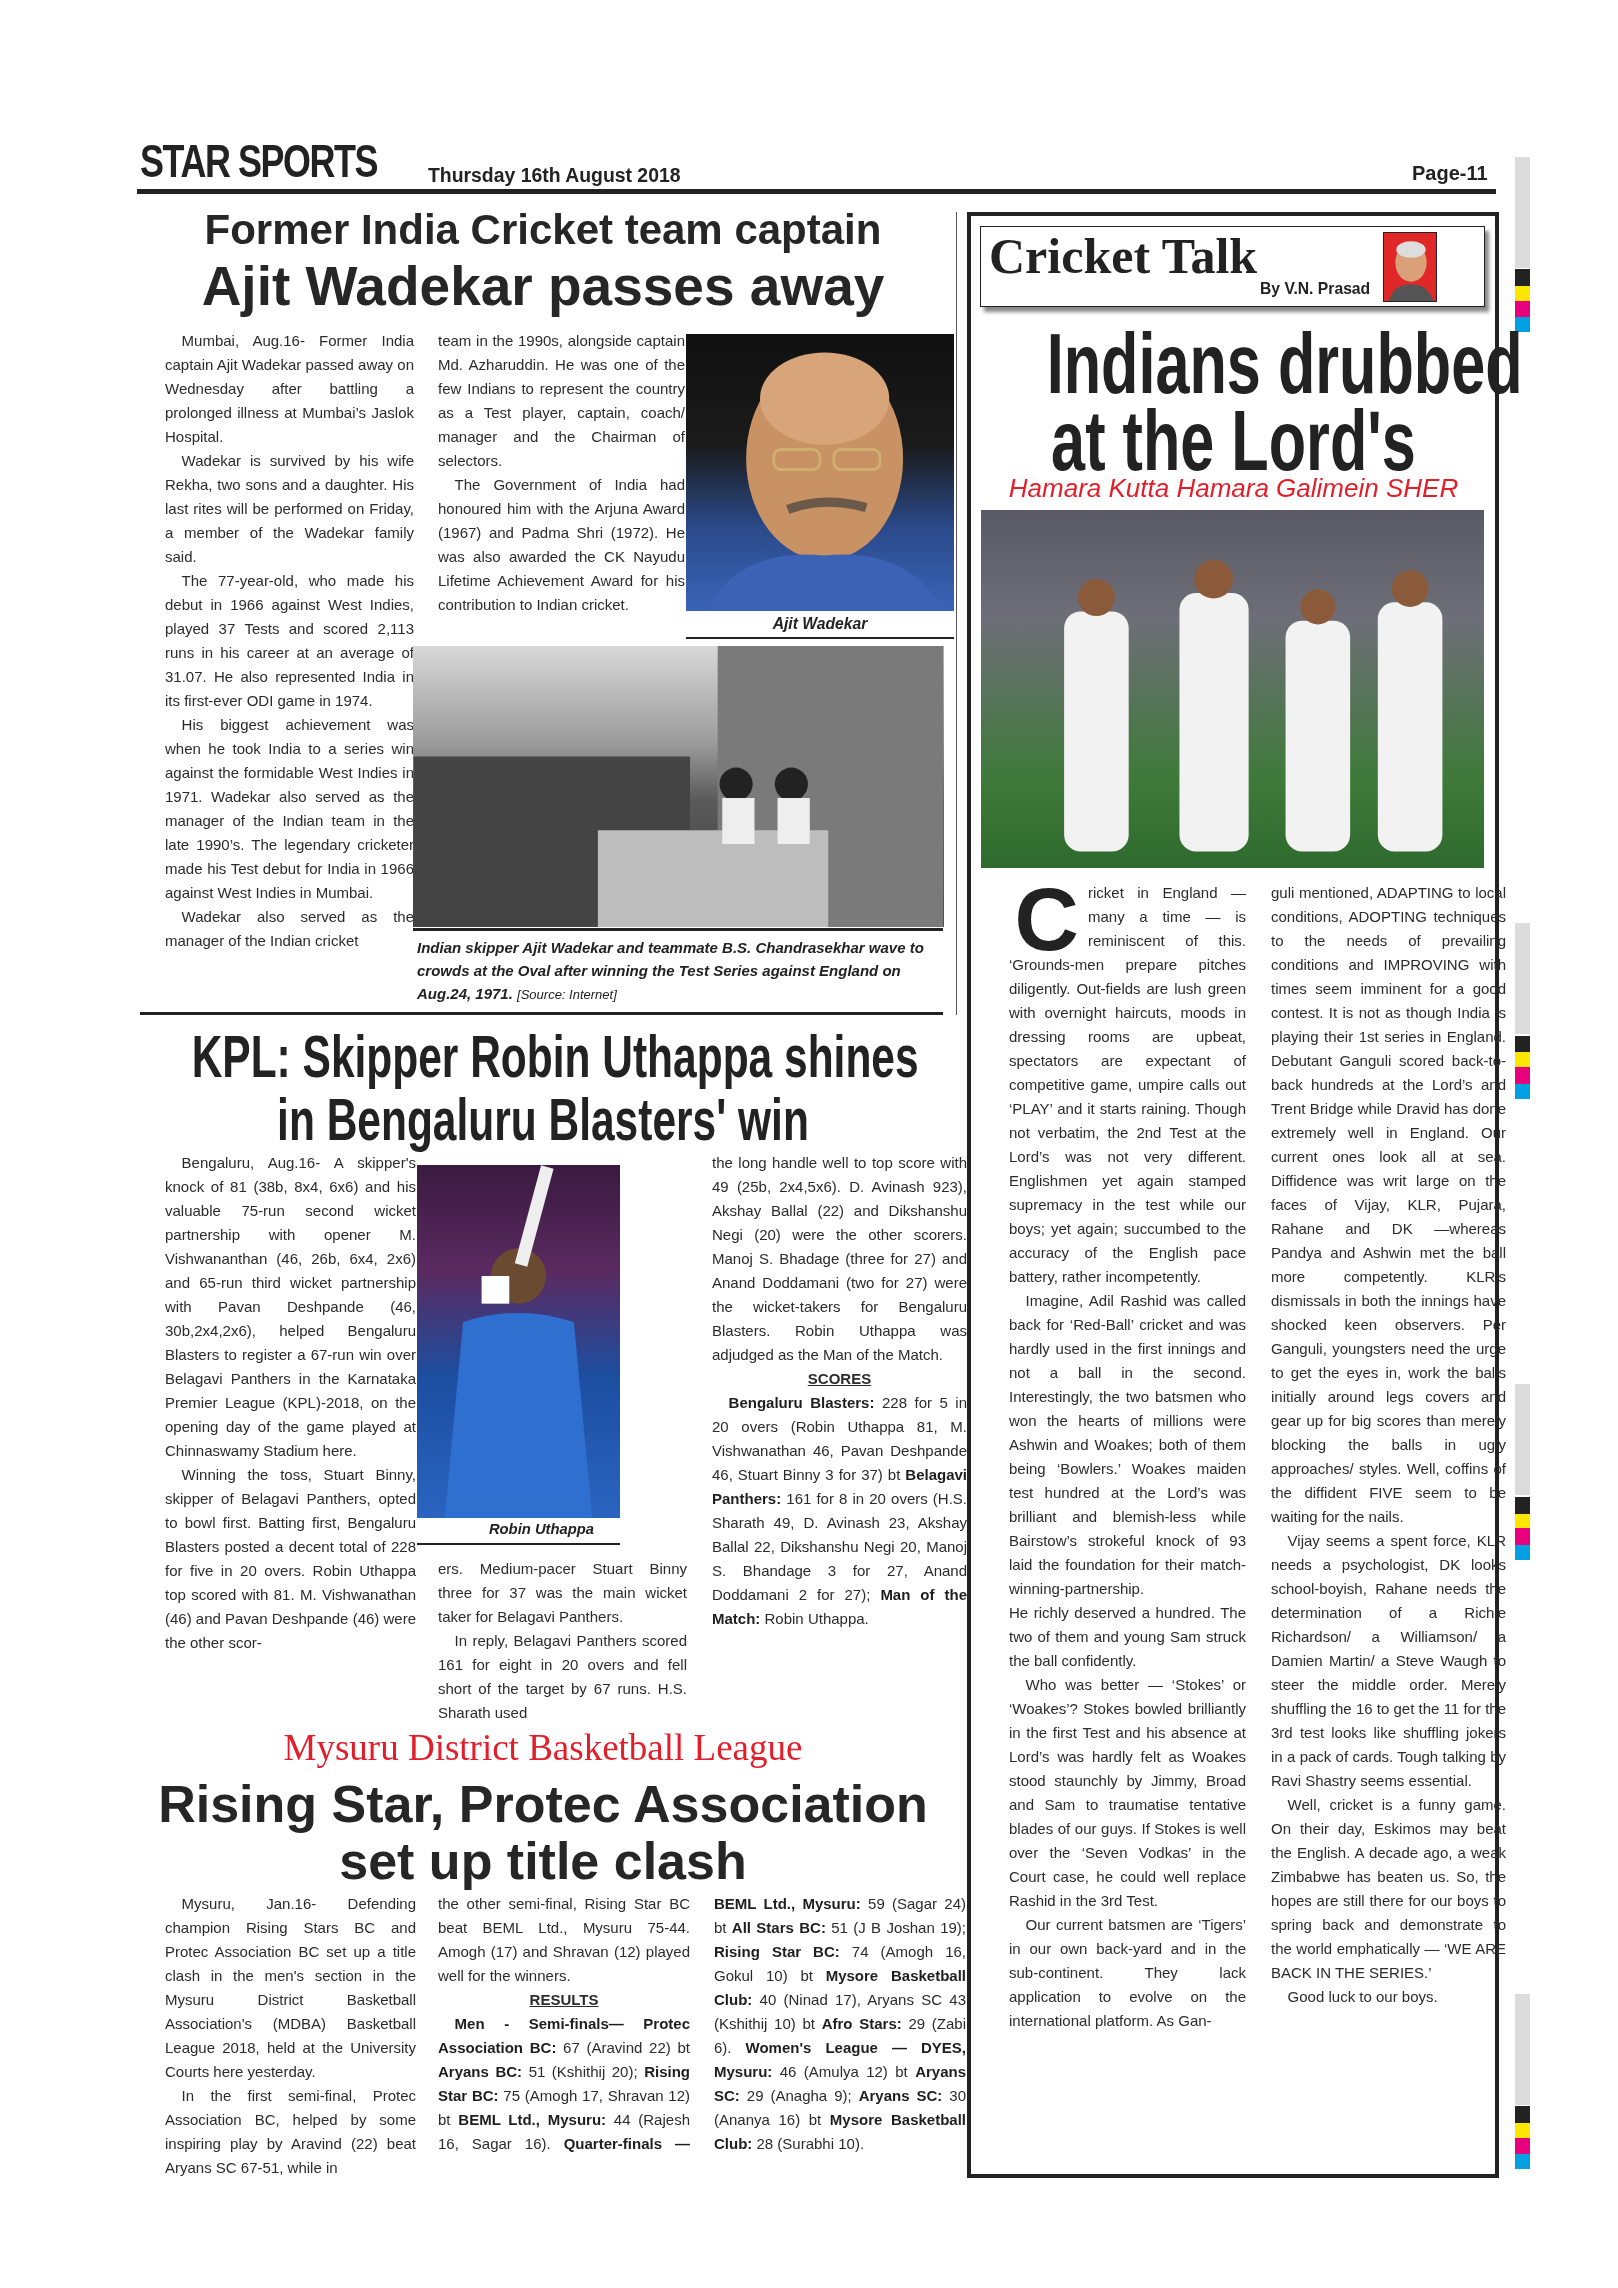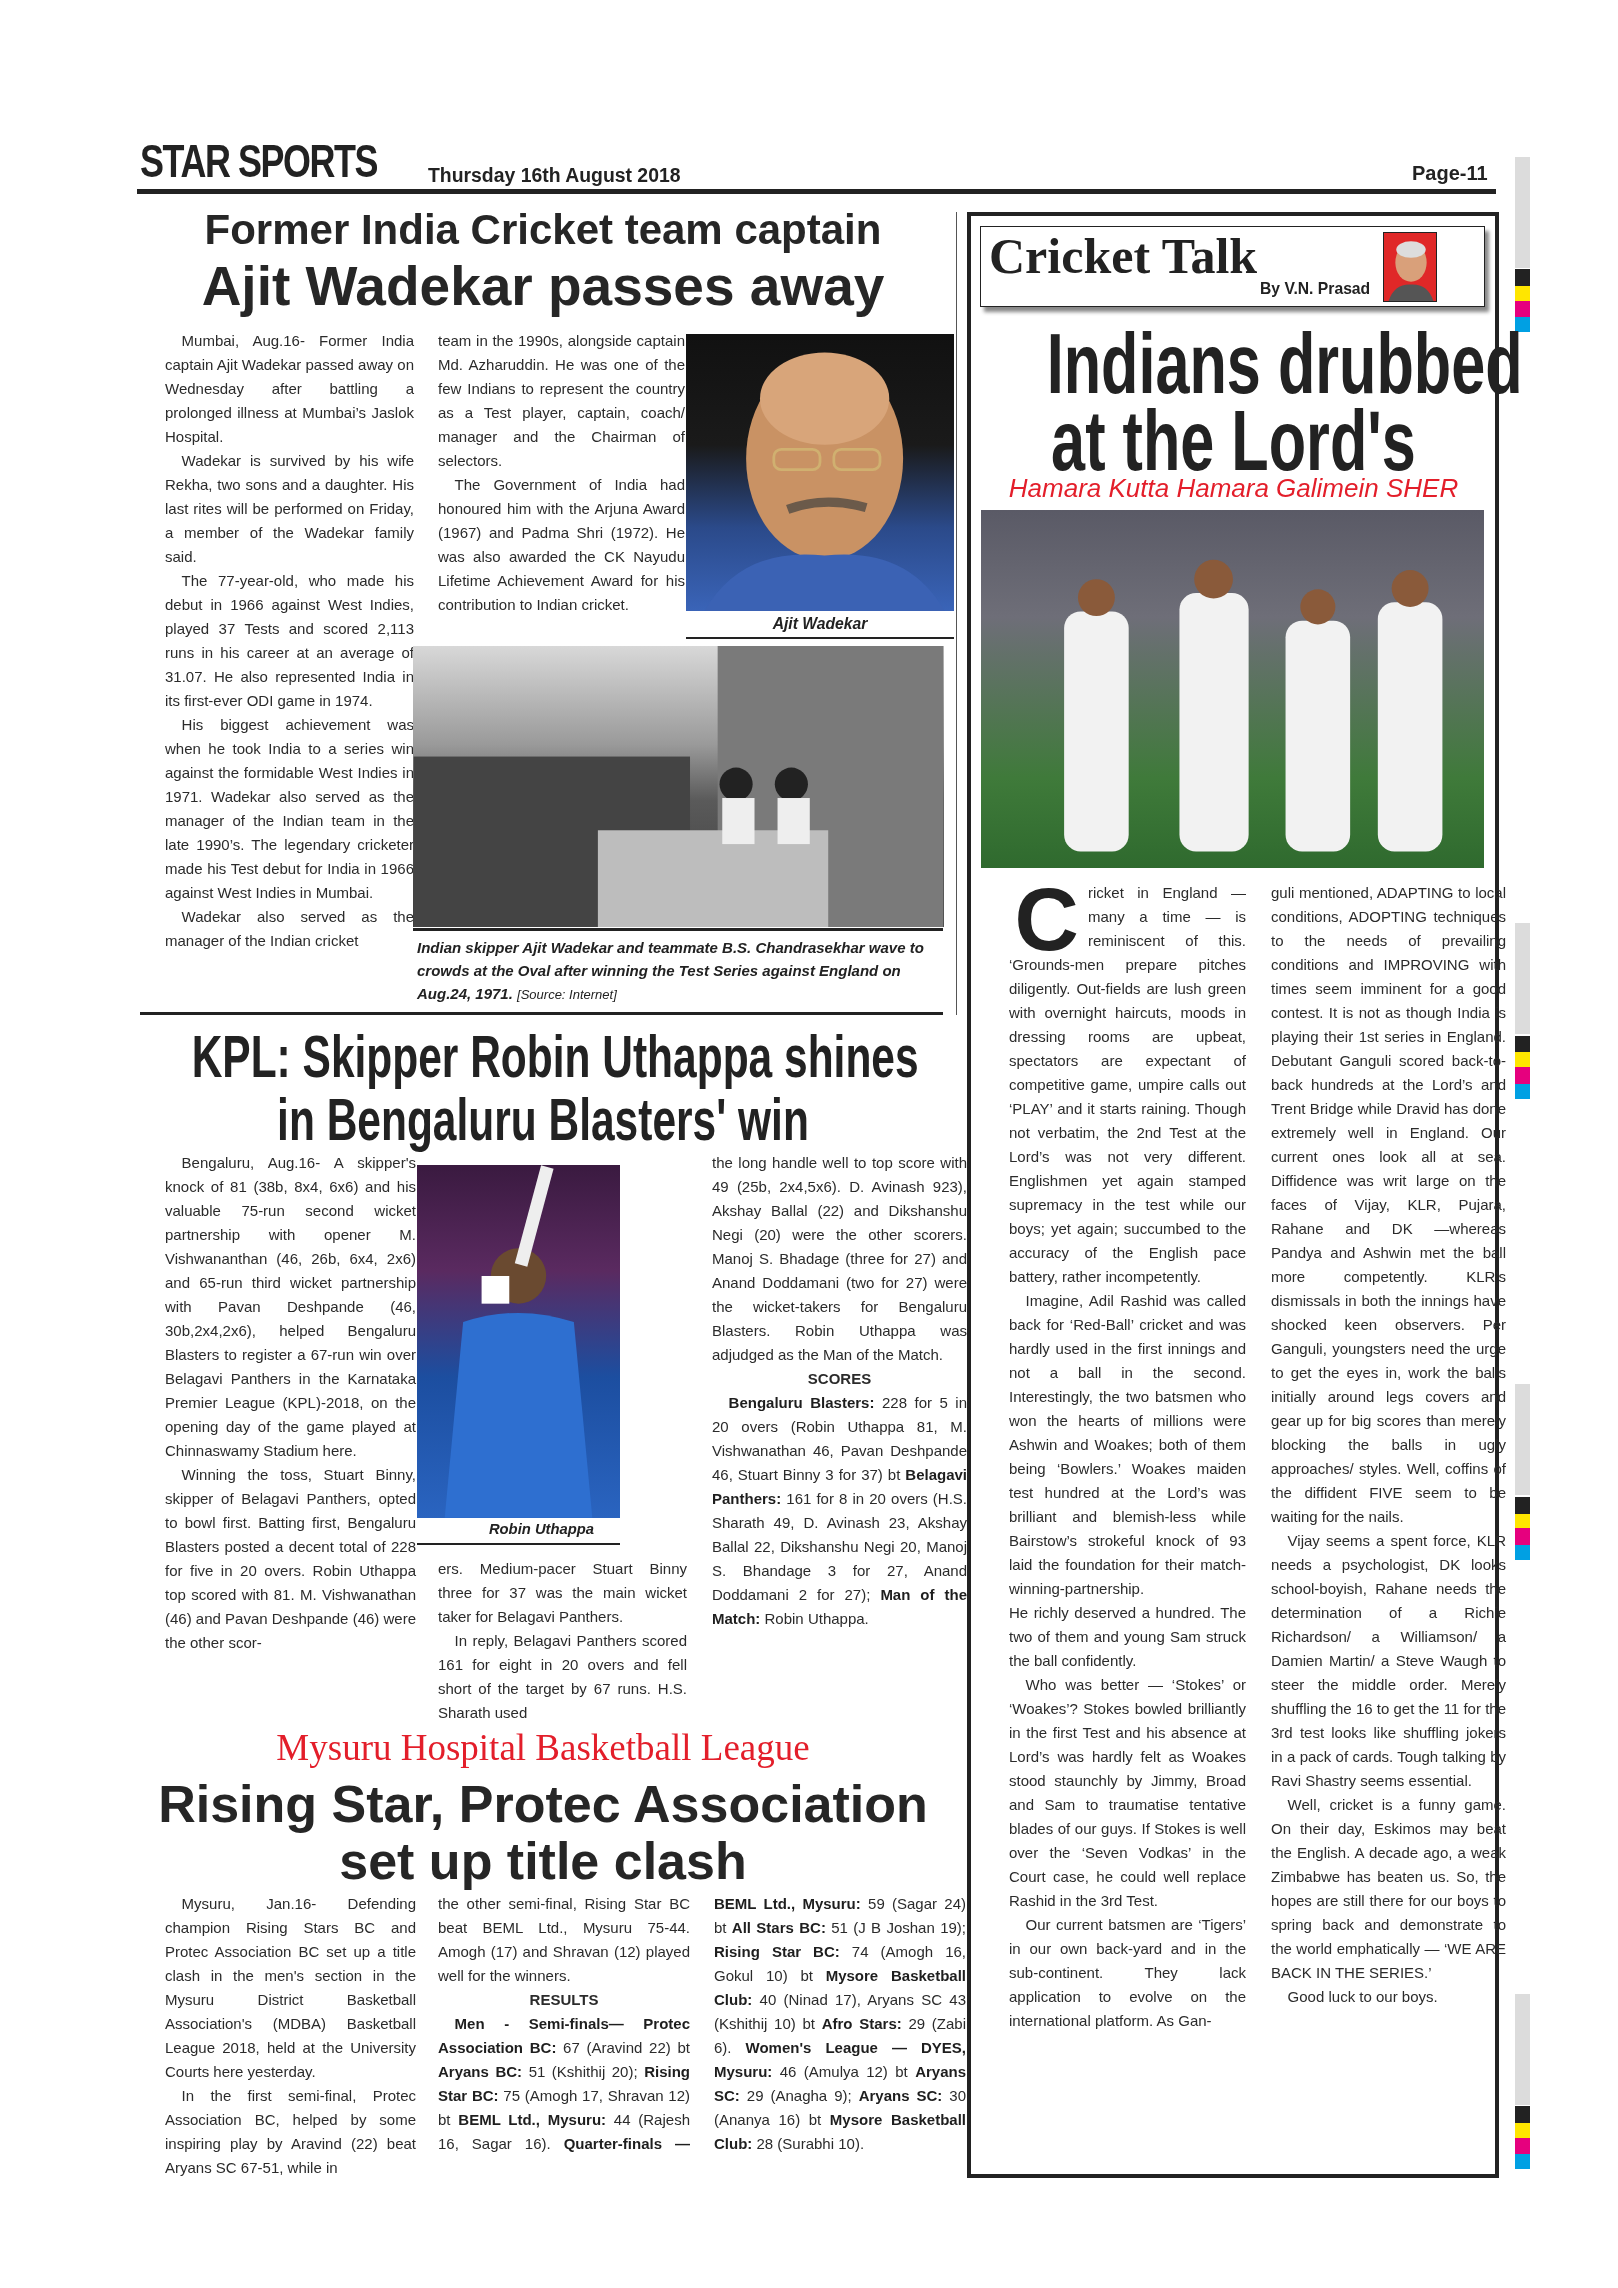--- a/index.html
+++ b/index.html
@@ -11,21 +11,21 @@
   
   .masthead-title { left: 140px; top: 138px; font-family: "Liberation Sans", sans-serif; font-weight: 900; font-size: 46px; letter-spacing: -1.8px; transform: scaleX(0.78); transform-origin: left top; color: #222; line-height: 1; }
   .masthead-date { left: 420px; top: 164px; font-size: 19.4px; font-weight: bold; color: #222; margin-left: 8px; }
   .masthead-page { left: 1412px; top: 162px; font-size: 20px; font-weight: bold; color: #222; }
   .masthead-rule { left: 137px; top: 189px; width: 1359px; height: 4.6px; background: #222; }
 
   
   .col { position: absolute; font-size: 15px; line-height: 24px; text-align: justify; hyphens: manual; color: #2b2b2b; margin-left: 25px; }
   .col p { text-indent: 16.6px; }
   .col p.noindent { text-indent: 0; }
-  .center-h { text-align: center; font-weight: bold; text-indent: 0 !important; }
+  .center-h { text-align: center; font-weight: bold; text-indent: 0 !important; text-decoration: underline; }
   b { font-weight: bold; color: #1e1e1e; }
 
   
   .hl-arial { font-family: "Liberation Sans", sans-serif; font-weight: bold; color: #262626; text-align: center; line-height: 1.05; }
   .hl-condensed { font-family: "Liberation Sans", sans-serif; font-weight: 900; color: #222; text-align: center; transform: scaleX(0.72); transform-origin: center top; line-height: 1.08; white-space: nowrap; }
 
   
   .photo { position: absolute; overflow: hidden; }
   .caption-bold { font-style: italic; font-weight: bold; font-size: 15.7px; color: #222; text-align: center; }
   .rule { position: absolute; background: #222; }
@@ -150,21 +150,21 @@
   <p>
     <b>Bengaluru Blasters:</b>
     <span>228 for 5 in 20 overs (Robin Uthappa 81, M. Vishwanathan 46, Pavan Deshpande 46, Stuart Binny 3 for 37) bt</span>
     <b>Belagavi Panthers:</b>
     <span>161 for 8 in 20 overs (H.S. Sharath 49, D. Avinash 23, Akshay Ballal 22, Dikshanshu Negi 20, Manoj S. Bhandage 3 for 27, Anand Doddamani 2 for 27);</span>
     <b>Man of the Match:</b>
     <span>Robin Uthappa.</span>
   </p>
 </div>
 
-<div class="abs" style="left:137px;top:1726px;width:812px;text-align:center;font-family:'Liberation Serif',serif;font-size:37px;color:#e31e2a;">Mysuru Hospital Basketball League</div>
+<div class="abs" style="left:137px;top:1726px;width:812px;text-align:center;font-family:'Liberation Serif',serif;font-size:37px;color:#e31e2a;">Mysuru District Basketball League</div>
 <div class="abs hl-arial" style="left:137px;top:1777px;width:812px;font-size:52px;">Rising Star, Protec Association</div>
 <div class="abs hl-arial" style="left:137px;top:1834px;width:812px;font-size:52px;">set up title clash</div>
 
 <div class="col" style="left:140px;top:1892px;width:251px;">
   <p>Mysuru, Jan.16- Defending champion Rising Stars BC and Protec Association BC set up a title clash in the men's section in the Mysuru District Basketball Association's (MDBA) Basketball League 2018, held at the University Courts here yesterday.</p>
   <p>In the first semi-final, Protec Association BC, helped by some inspiring play by Aravind (22) beat Aryans SC 67-51, while in</p>
 </div>
 
 <div class="col" style="left:413px;top:1892px;width:528px;column-count:2;column-gap:24px;">
   <p class="noindent">the other semi-final, Rising Star BC beat BEML Ltd., Mysuru 75-44. Amogh (17) and Shravan (12) played well for the winners.</p>

